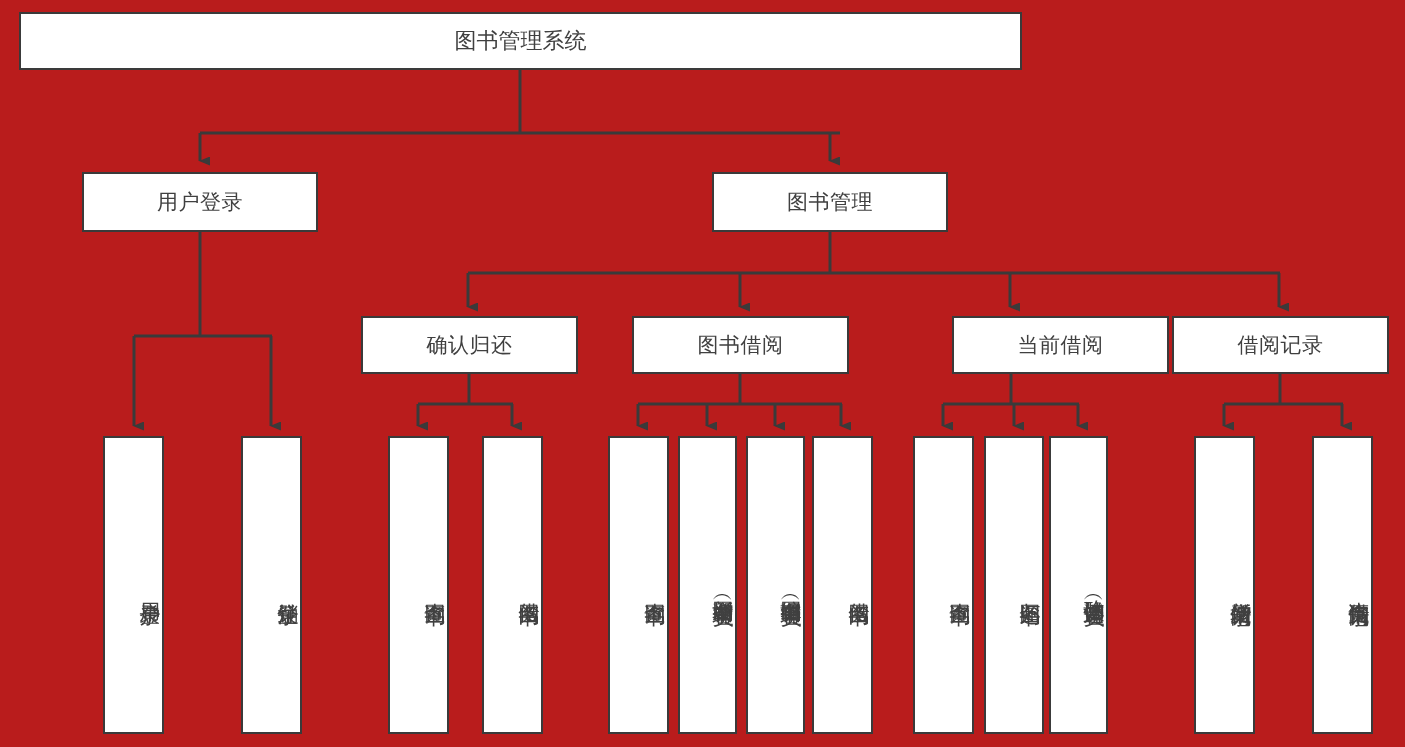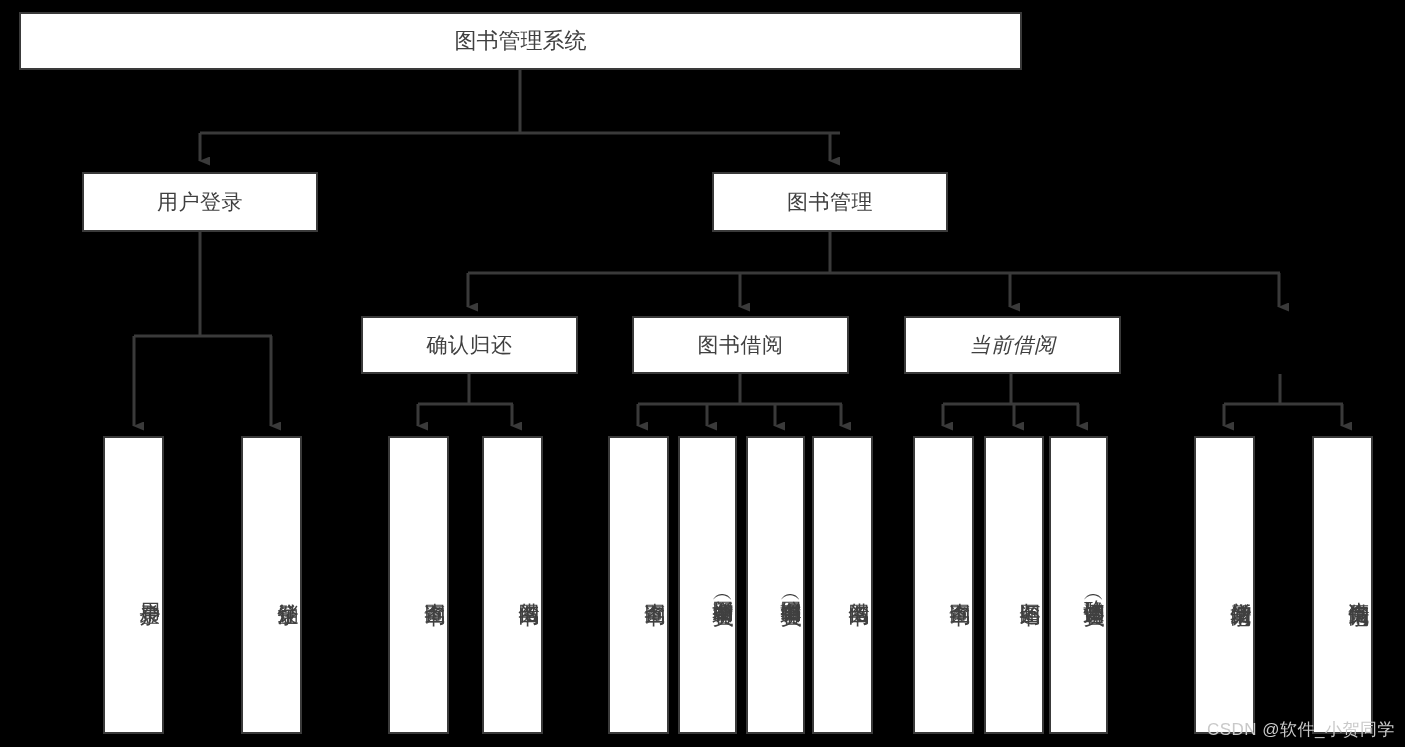--- a/index.html
+++ b/index.html
@@ -7,21 +7,21 @@
     padding: 0;
     background: #ffffff;
   }
   body {
     font-family: "Liberation Sans", "DejaVu Sans", sans-serif;
   }
   #canvas {
     position: relative;
     width: 1405px;
     height: 747px;
-    background: #000000;
+    background: #b91c1c;
     overflow: hidden;
   }
   .node {
     position: absolute;
     box-sizing: border-box;
     border: 2px solid #3a3a3a;
     background: #ffffff;
     display: flex;
     align-items: center;
     justify-content: center;
@@ -138,22 +138,25 @@
   <div class="node horiz" style="left:712px; top:172px; width:236px; height:60px;justify-content:center;">
     <span>图书管理</span>
   </div>
 
   <div class="node horiz" style="left:361px; top:316px; width:217px; height:58px;">
     <span>确认归还</span>
   </div>
   <div class="node horiz" style="left:632px; top:316px; width:217px; height:58px;">
     <span>图书借阅</span>
   </div>
-  <div class="node horiz" style="left:904px; top:316px; width:217px; height:58px;font-style:italic;">
+  <div class="node horiz" style="left:952px; top:316px; width:217px; height:58px;">
     <span>当前借阅</span>
+  </div>
+  <div class="node horiz" style="left:1172px; top:316px; width:217px; height:58px;">
+    <span>借阅记录</span>
   </div>
 
   <div class="node vert" style="left:103px; top:436px; width:61px; height:298px;">
     <span>用户登录</span>
   </div>
   <div class="node vert" style="left:241px; top:436px; width:61px; height:298px;">
     <span>注销登录</span>
   </div>
 
   <div class="node vert" style="left:388px; top:436px; width:61px; height:298px;">
@@ -186,14 +189,13 @@
     <span>确认归还（管理员）</span>
   </div>
 
   <div class="node vert" style="left:1194px; top:436px; width:61px; height:298px;">
     <span>新增借阅记录</span>
   </div>
   <div class="node vert" style="left:1312px; top:436px; width:61px; height:298px;">
     <span>查询借阅记录</span>
   </div>
 
-  <div class="watermark">CSDN @软件_小贺同学</div>
 </div>
 
 </body></html>

